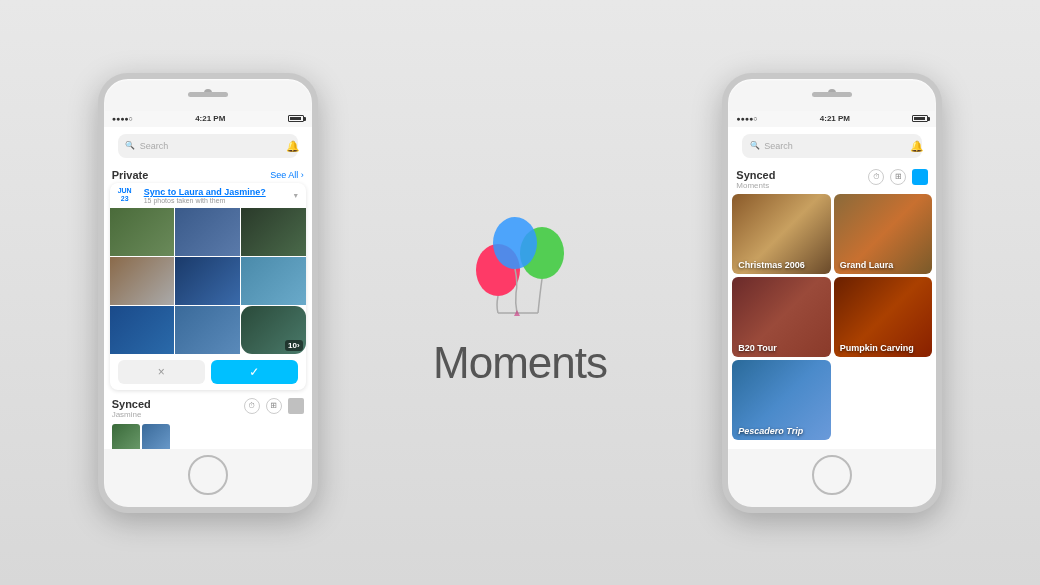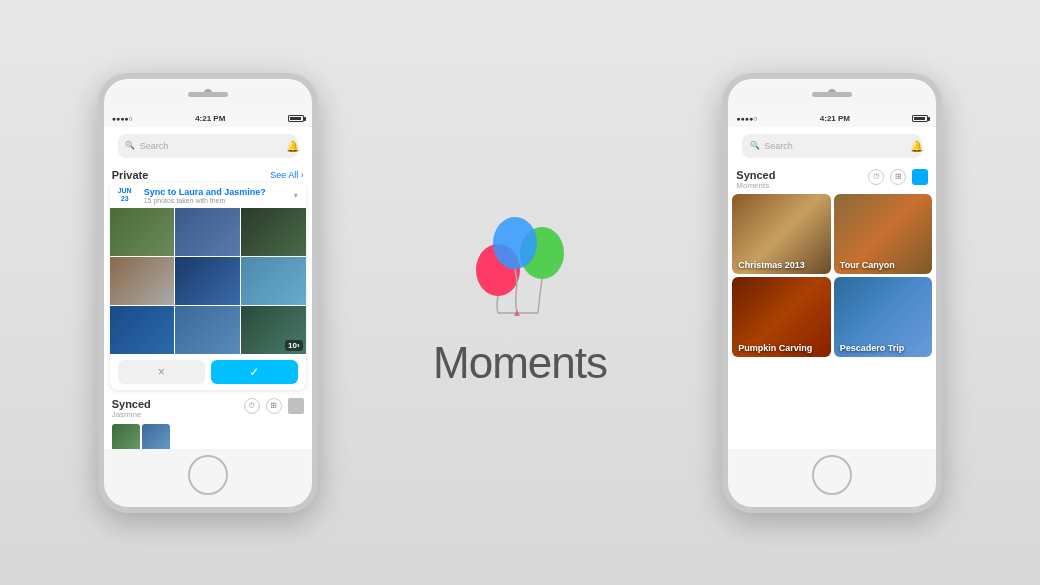--- a/index.html
+++ b/index.html
@@ -180,20 +180,21 @@
       font-weight: 700;
       text-align: center;
       line-height: 1.1;
     }
     .sync-title {
       font-size: 9px;
       font-weight: 600;
       color: #007aff;
       flex: 1;
       margin-left: 6px;
+      text-decoration: underline;
     }
     .sync-subtitle {
       font-size: 7px;
       color: #999;
       flex: 1;
       margin-left: 6px;
     }
     .chevron-down {
       font-size: 8px;
       color: #aaa;
@@ -225,21 +226,21 @@
 
     
     .p1 { background: linear-gradient(135deg, #4a6b3a 0%, #6a8a5a 100%); }
     .p2 { background: linear-gradient(135deg, #3a5a8a 0%, #5a7aaa 100%); }
     .p3 { background: linear-gradient(135deg, #2a3a2a 0%, #4a6a4a 100%); }
     .p4 { background: linear-gradient(135deg, #8a6a4a 0%, #aaa 100%); }
     .p5 { background: linear-gradient(135deg, #1a3a6a 0%, #3a6aaa 100%); }
     .p6 { background: linear-gradient(135deg, #4a8aaa 0%, #6aaaca 100%); }
     .p7 { background: linear-gradient(135deg, #1a4a8a 0%, #2a6aaa 100%); }
     .p8 { background: linear-gradient(135deg, #3a6a9a 0%, #5a8aba 100%); }
-    .p9 { background: linear-gradient(135deg, #2a4a3a 0%, #4a7a6a 100%); }
+    .p9 { background: linear-gradient(135deg, #2a4a3a 0%, #4a7a6a 100%); border-radius: 11px; }
 
     .photo-actions {
       display: flex;
       gap: 6px;
       padding: 6px 8px;
     }
     .action-btn {
       flex: 1;
       height: 24px;
       border-radius: 6px;
@@ -366,21 +367,21 @@
       font-weight: 600;
       text-shadow: 0 1px 3px rgba(0,0,0,0.7);
     }
 
     
     .album-christmas { background: linear-gradient(135deg, #8a5a2a 0%, #c8a060 50%, #6a4a2a 100%); }
     .album-canyon { background: linear-gradient(135deg, #8a6a3a 0%, #c87030 50%, #7a5a2a 100%); }
     .album-archery { background: linear-gradient(135deg, #2a2a4a 0%, #4a4a7a 50%, #6a6a9a 100%); }
     .album-b20 { background: linear-gradient(135deg, #6a2a2a 0%, #9a4a3a 50%, #8a3a2a 100%); }
     .album-pumpkin { background: linear-gradient(135deg, #6a2000 0%, #aa4000 50%, #882000 100%); }
-    .album-pescadero { background: linear-gradient(135deg, #2a6a9a 0%, #4a8aca 50%, #6a9ada 100%); }
+    .album-pescadero { background: linear-gradient(135deg, #2a6a9a 0%, #4a8aca 50%, #6a9ada 100%); font-style: italic; }
 
     .synced-right-header {
       display: flex;
       justify-content: space-between;
       align-items: flex-start;
       padding: 4px 8px 4px;
     }
 
     .search-wrapper {
       position: relative;
@@ -522,24 +523,27 @@
         </div>
         <div class="synced-icons">
           <div class="icon-circle">⏱</div>
           <div class="icon-circle">⊞</div>
           <div style="width:16px; height:16px; background:#00aaff; border-radius:3px;"></div>
         </div>
       </div>
 
       <div class="synced-grid">
         <div class="album-cell album-christmas">
-          <span class="album-label">Christmas 2013</span>
+          <span class="album-label">Christmas 2006</span>
         </div>
         <div class="album-cell album-canyon">
-          <span class="album-label">Tour Canyon</span>
+          <span class="album-label">Grand Laura</span>
+        </div>
+        <div class="album-cell album-b20">
+          <span class="album-label">B20 Tour</span>
         </div>
         <div class="album-cell album-pumpkin">
           <span class="album-label">Pumpkin Carving</span>
         </div>
         <div class="album-cell album-pescadero">
           <span class="album-label">Pescadero Trip</span>
         </div>
       </div>
 
     </div>

